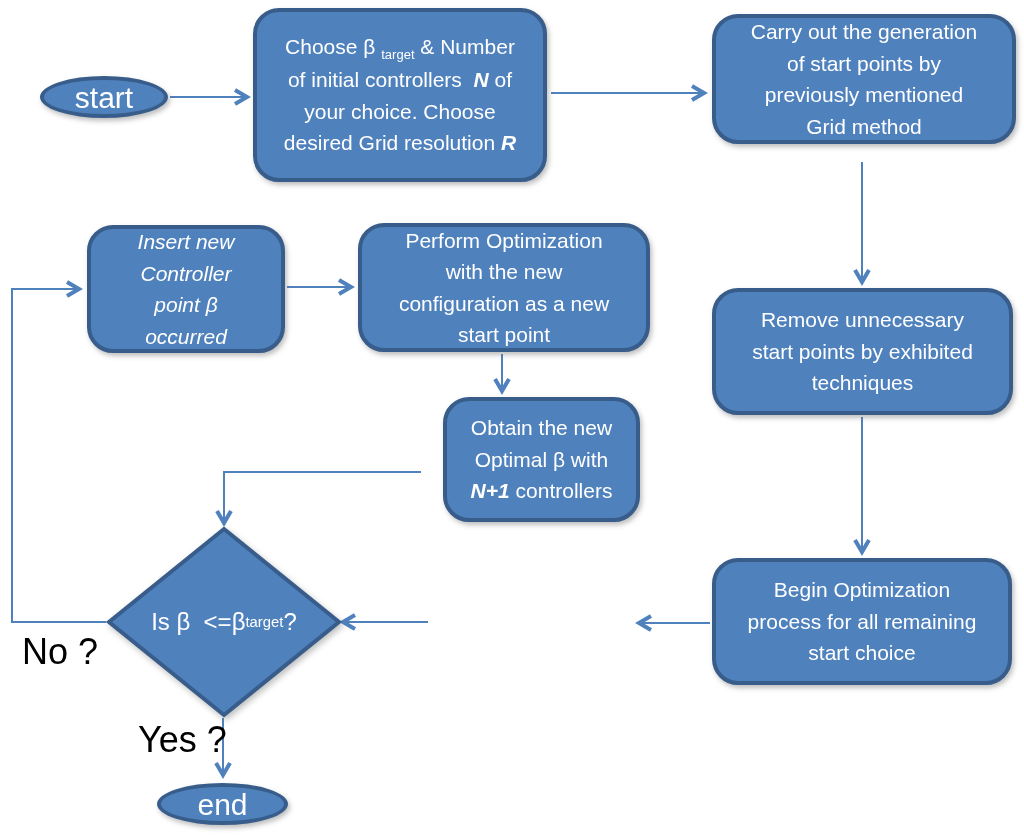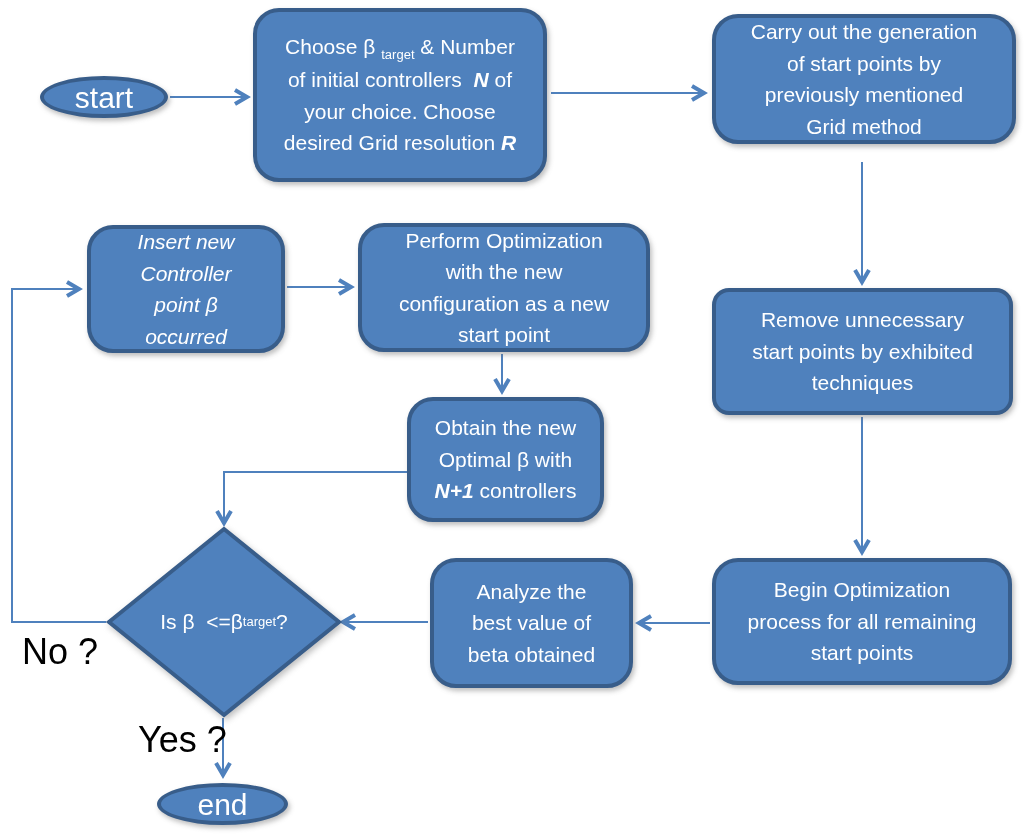--- a/index.html
+++ b/index.html
@@ -25,21 +25,21 @@
   }
   .rect{border-radius:26px;}
   .oval{border-radius:50%;font-size:30px;}
   .node-text{white-space:nowrap;}
   .seg-sub{font-size:0.62em;vertical-align:-0.35em;}
   .seg-bi{font-weight:bold;font-style:italic;}
   .diamond-svg{position:absolute;filter:drop-shadow(2px 3px 3px rgba(110,110,110,0.45));}
   .diamond-svg polygon{fill:var(--fill);stroke:var(--border);stroke-width:4;}
   .diamond-text{
     position:absolute;display:flex;align-items:center;justify-content:center;
-    text-align:center;color:var(--shape-text);font-size:21px;line-height:1.5;
+    text-align:center;color:var(--shape-text);font-size:24px;line-height:1.5;
   }
   .flow-label{
     position:absolute;color:var(--label-text);font-size:36px;line-height:1.1;
     white-space:nowrap;
   }
 </style>
 </head>
 <body>
 
 <div id="canvas">
@@ -76,45 +76,42 @@
   </div>
 
   <div class="node rect" style="left:87px;top:225px;width:198px;height:128px;font-style:italic;">
     <div class="node-text"><span>Insert new</span><br><span>Controller</span><br><span>point β</span><br><span>occurred</span></div>
   </div>
 
   <div class="node rect" style="left:358px;top:223px;width:292px;height:129px;">
     <div class="node-text"><span>Perform Optimization</span><br><span>with the new</span><br><span>configuration as a new</span><br><span>start point</span></div>
   </div>
 
-  <div class="node rect" style="left:712px;top:288px;width:301px;height:127px;border-radius:17px;">
+  <div class="node rect" style="left:712px;top:288px;width:301px;height:127px;">
     <div class="node-text"><span>Remove unnecessary</span><br><span>start points by exhibited</span><br><span>techniques</span></div>
   </div>
 
-  <div class="node rect" style="left:407px;top:397px;width:197px;height:125px;">
+  <div class="node rect" style="left:443px;top:397px;width:197px;height:125px;">
     <div class="node-text"><span>Obtain the new</span><br><span>Optimal β with</span><br><span class="seg-bi">N+1</span><span> controllers</span></div>
   </div>
 
   <svg class="diamond-svg" style="left:104px;top:525px;width:240px;height:194px;" viewBox="0 0 240 194" xmlns="http://www.w3.org/2000/svg">
     <polygon points="120,4 235,97 120,190 5,97"></polygon>
   </svg>
   <div class="diamond-text" style="left:104px;top:525px;width:240px;height:194px;">
       <span>Is β &nbsp;&lt;=</span>
       <br>
       <span>β </span>
       <span class="seg-sub">target</span>
       <span> ?</span>
     </div>
 
-  <div class="node rect" style="left:430px;top:558px;width:203px;height:130px;">
-    <div class="node-text"><span>Analyze the</span><br><span>best value of</span><br><span>beta obtained</span></div>
-  </div>
 
   <div class="node rect" style="left:712px;top:558px;width:300px;height:127px;">
-    <div class="node-text"><span>Begin Optimization</span><br><span>process for all remaining</span><br><span>start points</span></div>
+    <div class="node-text"><span>Begin Optimization</span><br><span>process for all remaining</span><br><span>start choice</span></div>
   </div>
 
   <div class="node oval" style="left:157px;top:783px;width:131px;height:42px;">
     <span class="node-text">end</span>
   </div>
 
   <div class="flow-label" style="left:22px;top:632px;">No ?</div>
 
   <div class="flow-label" style="left:138px;top:720px;">Yes ?</div>
 

